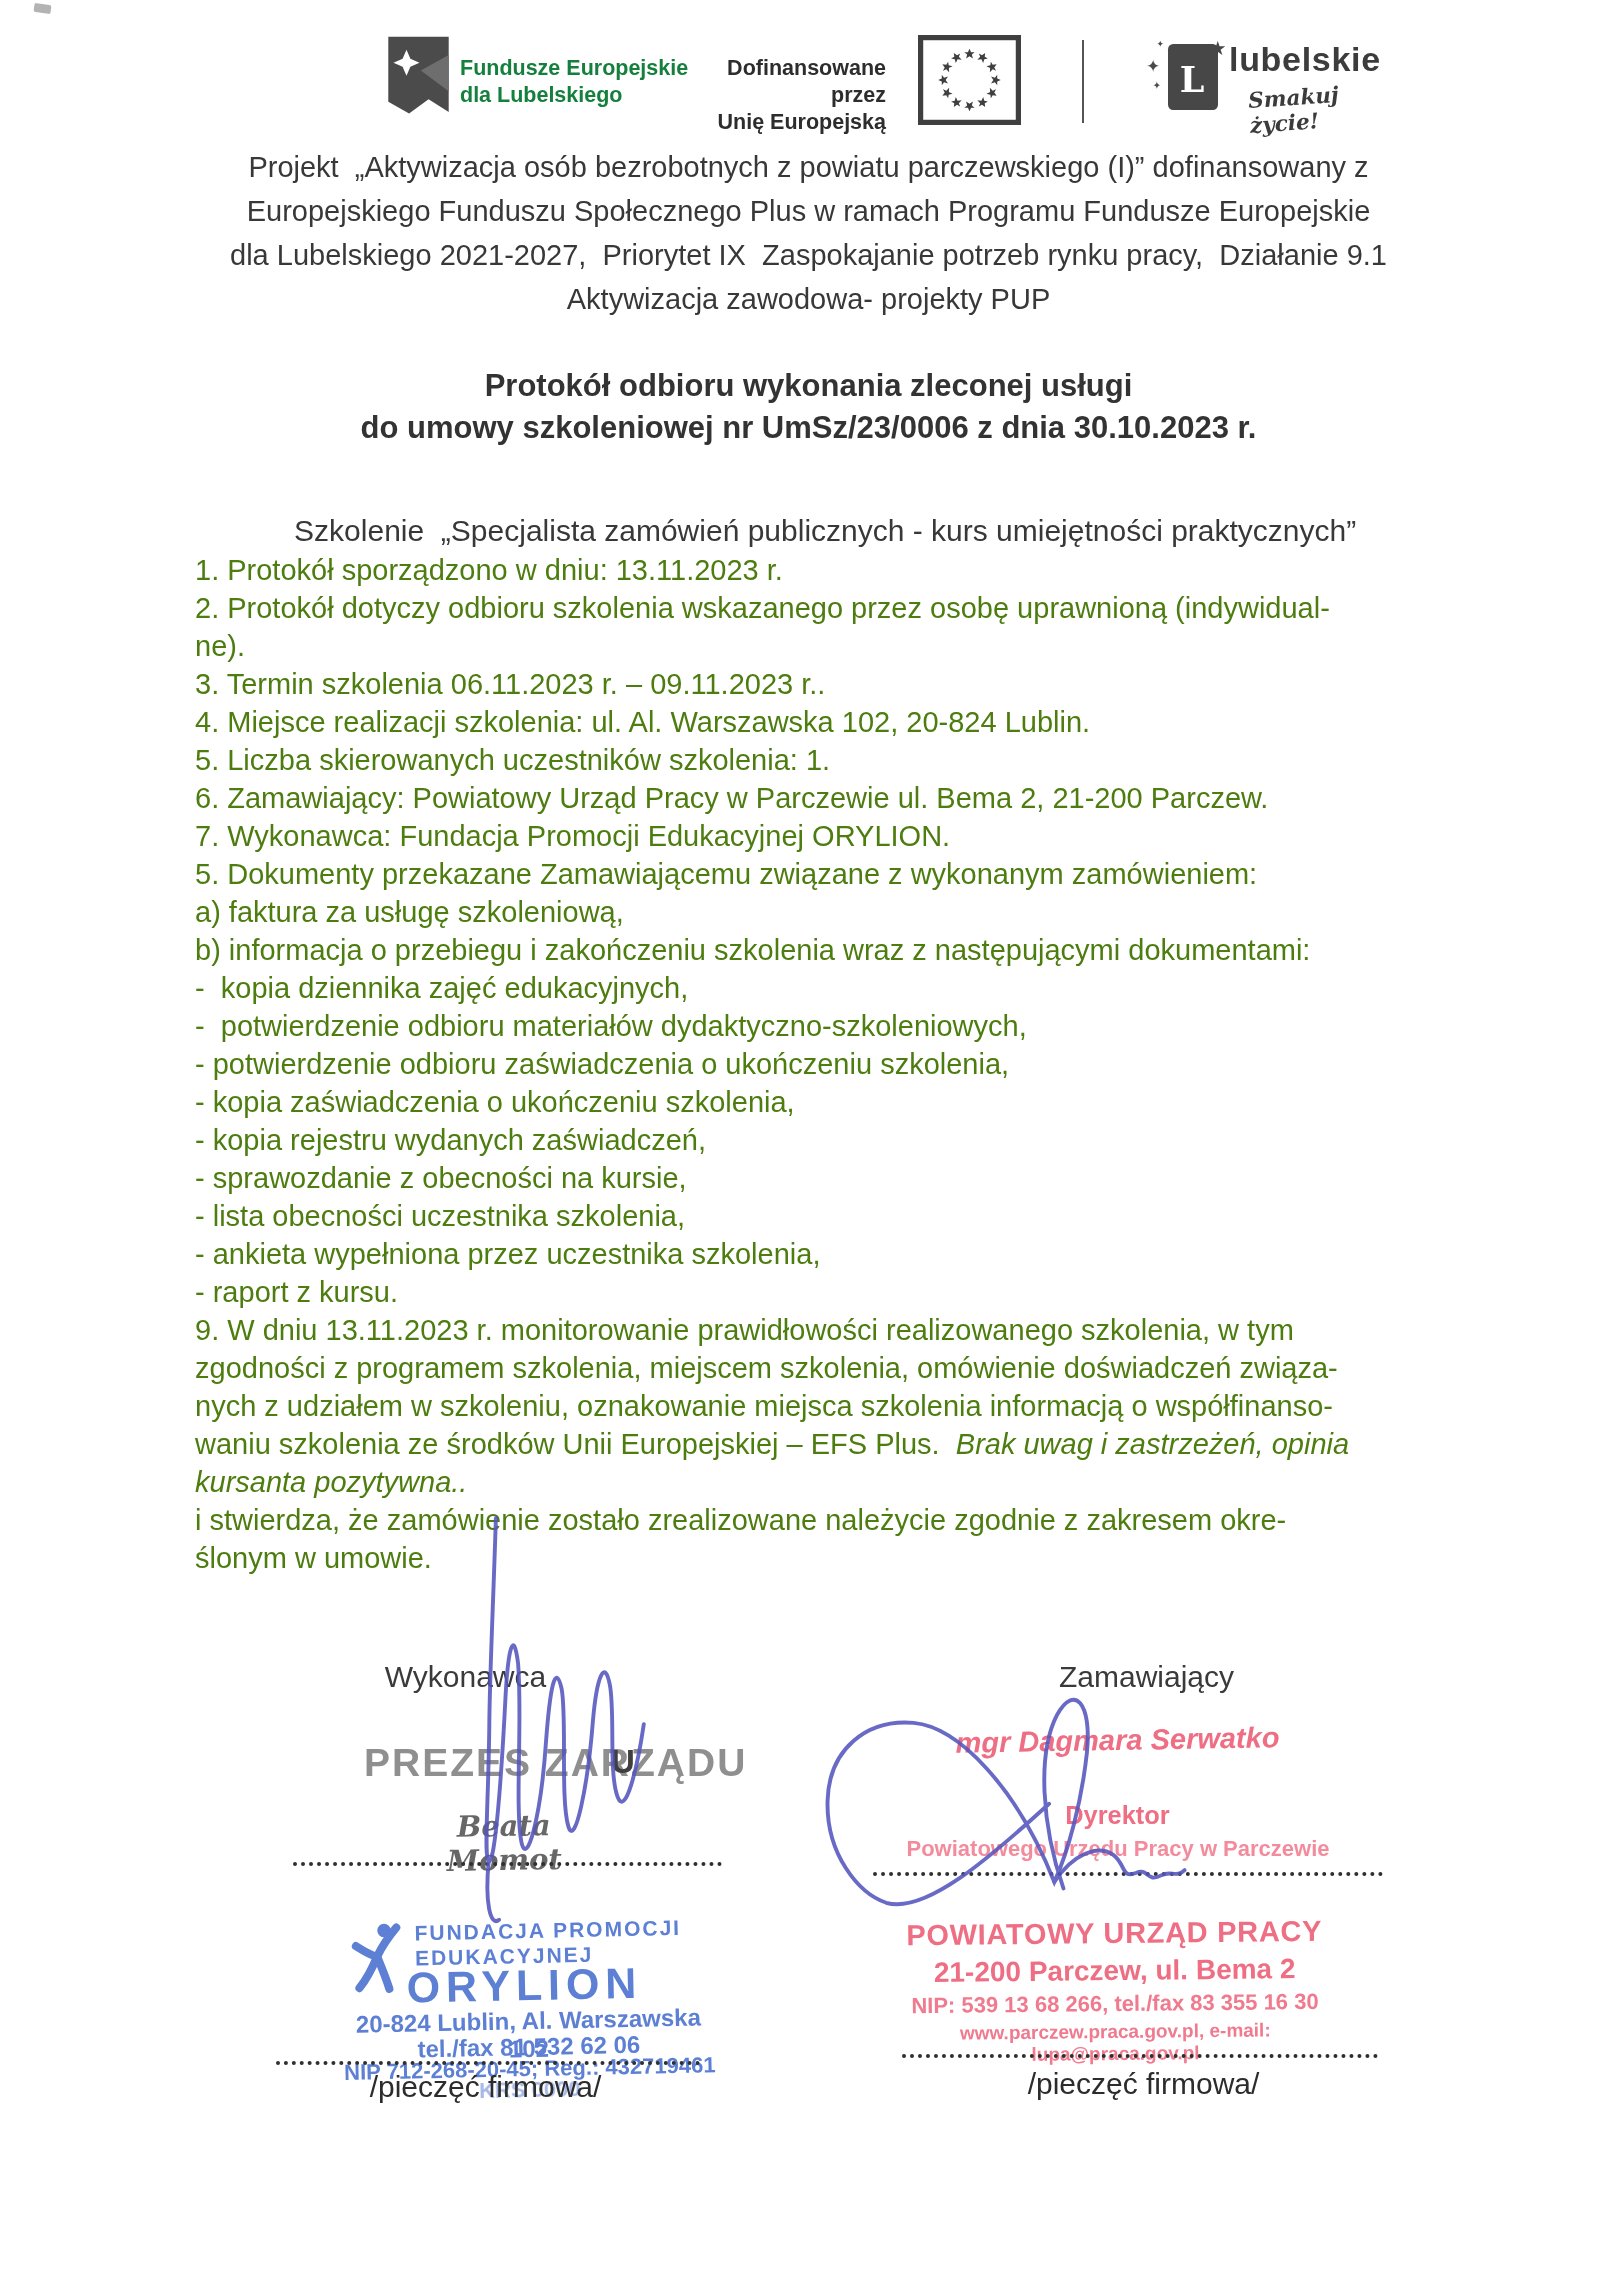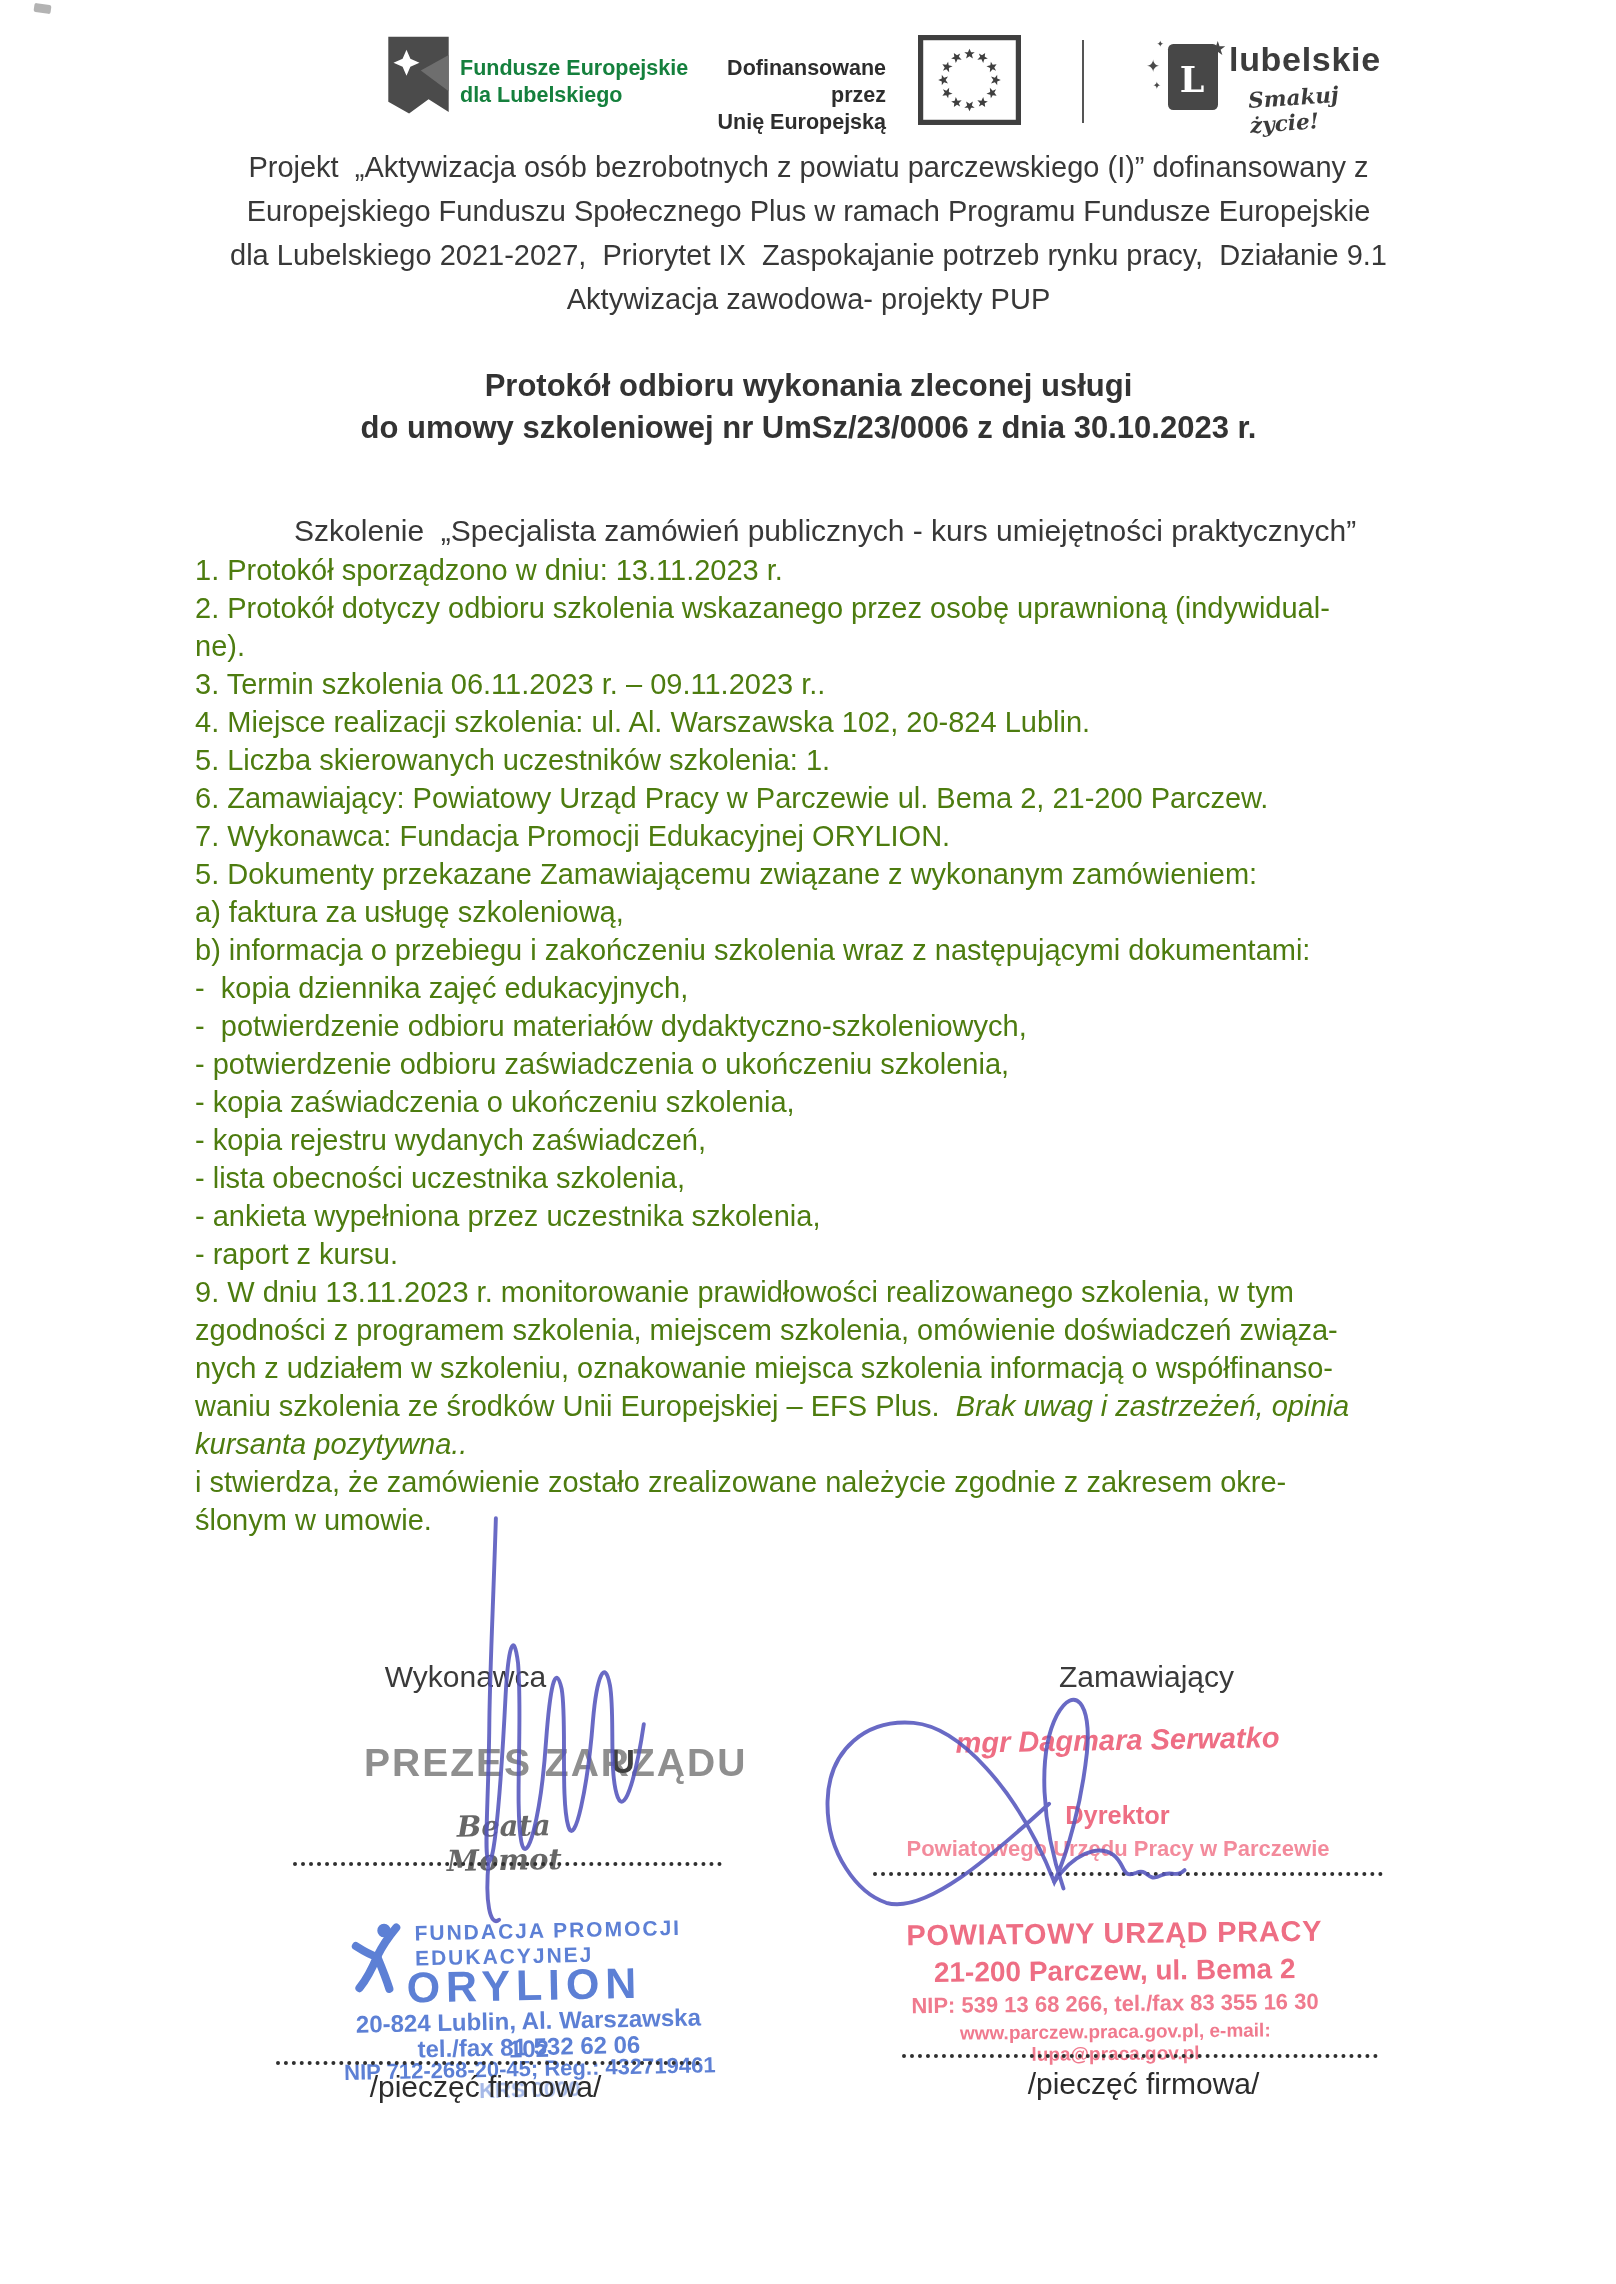--- a/index.html
+++ b/index.html
@@ -140,20 +140,21 @@
     <div class="line">6. Zamawiający: Powiatowy Urząd Pracy w Parczewie ul. Bema 2, 21-200 Parczew.</div>
     <div class="line">7. Wykonawca: Fundacja Promocji Edukacyjnej ORYLION.</div>
     <div class="line">5. Dokumenty przekazane Zamawiającemu związane z wykonanym zamówieniem:</div>
     <div class="line">a) faktura za usługę szkoleniową,</div>
     <div class="line">b) informacja o przebiegu i zakończeniu szkolenia wraz z następującymi dokumentami:</div>
     <div class="line">-  kopia dziennika zajęć edukacyjnych,</div>
     <div class="line">-  potwierdzenie odbioru materiałów dydaktyczno-szkoleniowych,</div>
     <div class="line">- potwierdzenie odbioru zaświadczenia o ukończeniu szkolenia,</div>
     <div class="line">- kopia zaświadczenia o ukończeniu szkolenia,</div>
     <div class="line">- kopia rejestru wydanych zaświadczeń,</div>
+    <div class="line">- sprawozdanie z obecności na kursie,</div>
     <div class="line">- lista obecności uczestnika szkolenia,</div>
     <div class="line">- ankieta wypełniona przez uczestnika szkolenia,</div>
     <div class="line">- raport z kursu.</div>
     <div class="line">9. W dniu 13.11.2023 r. monitorowanie prawidłowości realizowanego szkolenia, w tym</div>
     <div class="line">zgodności z programem szkolenia, miejscem szkolenia, omówienie doświadczeń związa-</div>
     <div class="line">nych z udziałem w szkoleniu, oznakowanie miejsca szkolenia informacją o współfinanso-</div>
     <div class="line"><span>waniu szkolenia ze środków Unii Europejskiej – EFS Plus.  </span><span class="i">Brak uwag i zastrzeżeń, opinia</span></div>
     <div class="line i">kursanta pozytywna.. </div>
     <div class="line b">i stwierdza, że zamówienie zostało zrealizowane należycie zgodnie z zakresem okre-</div>
     <div class="line b">ślonym w umowie.</div>

